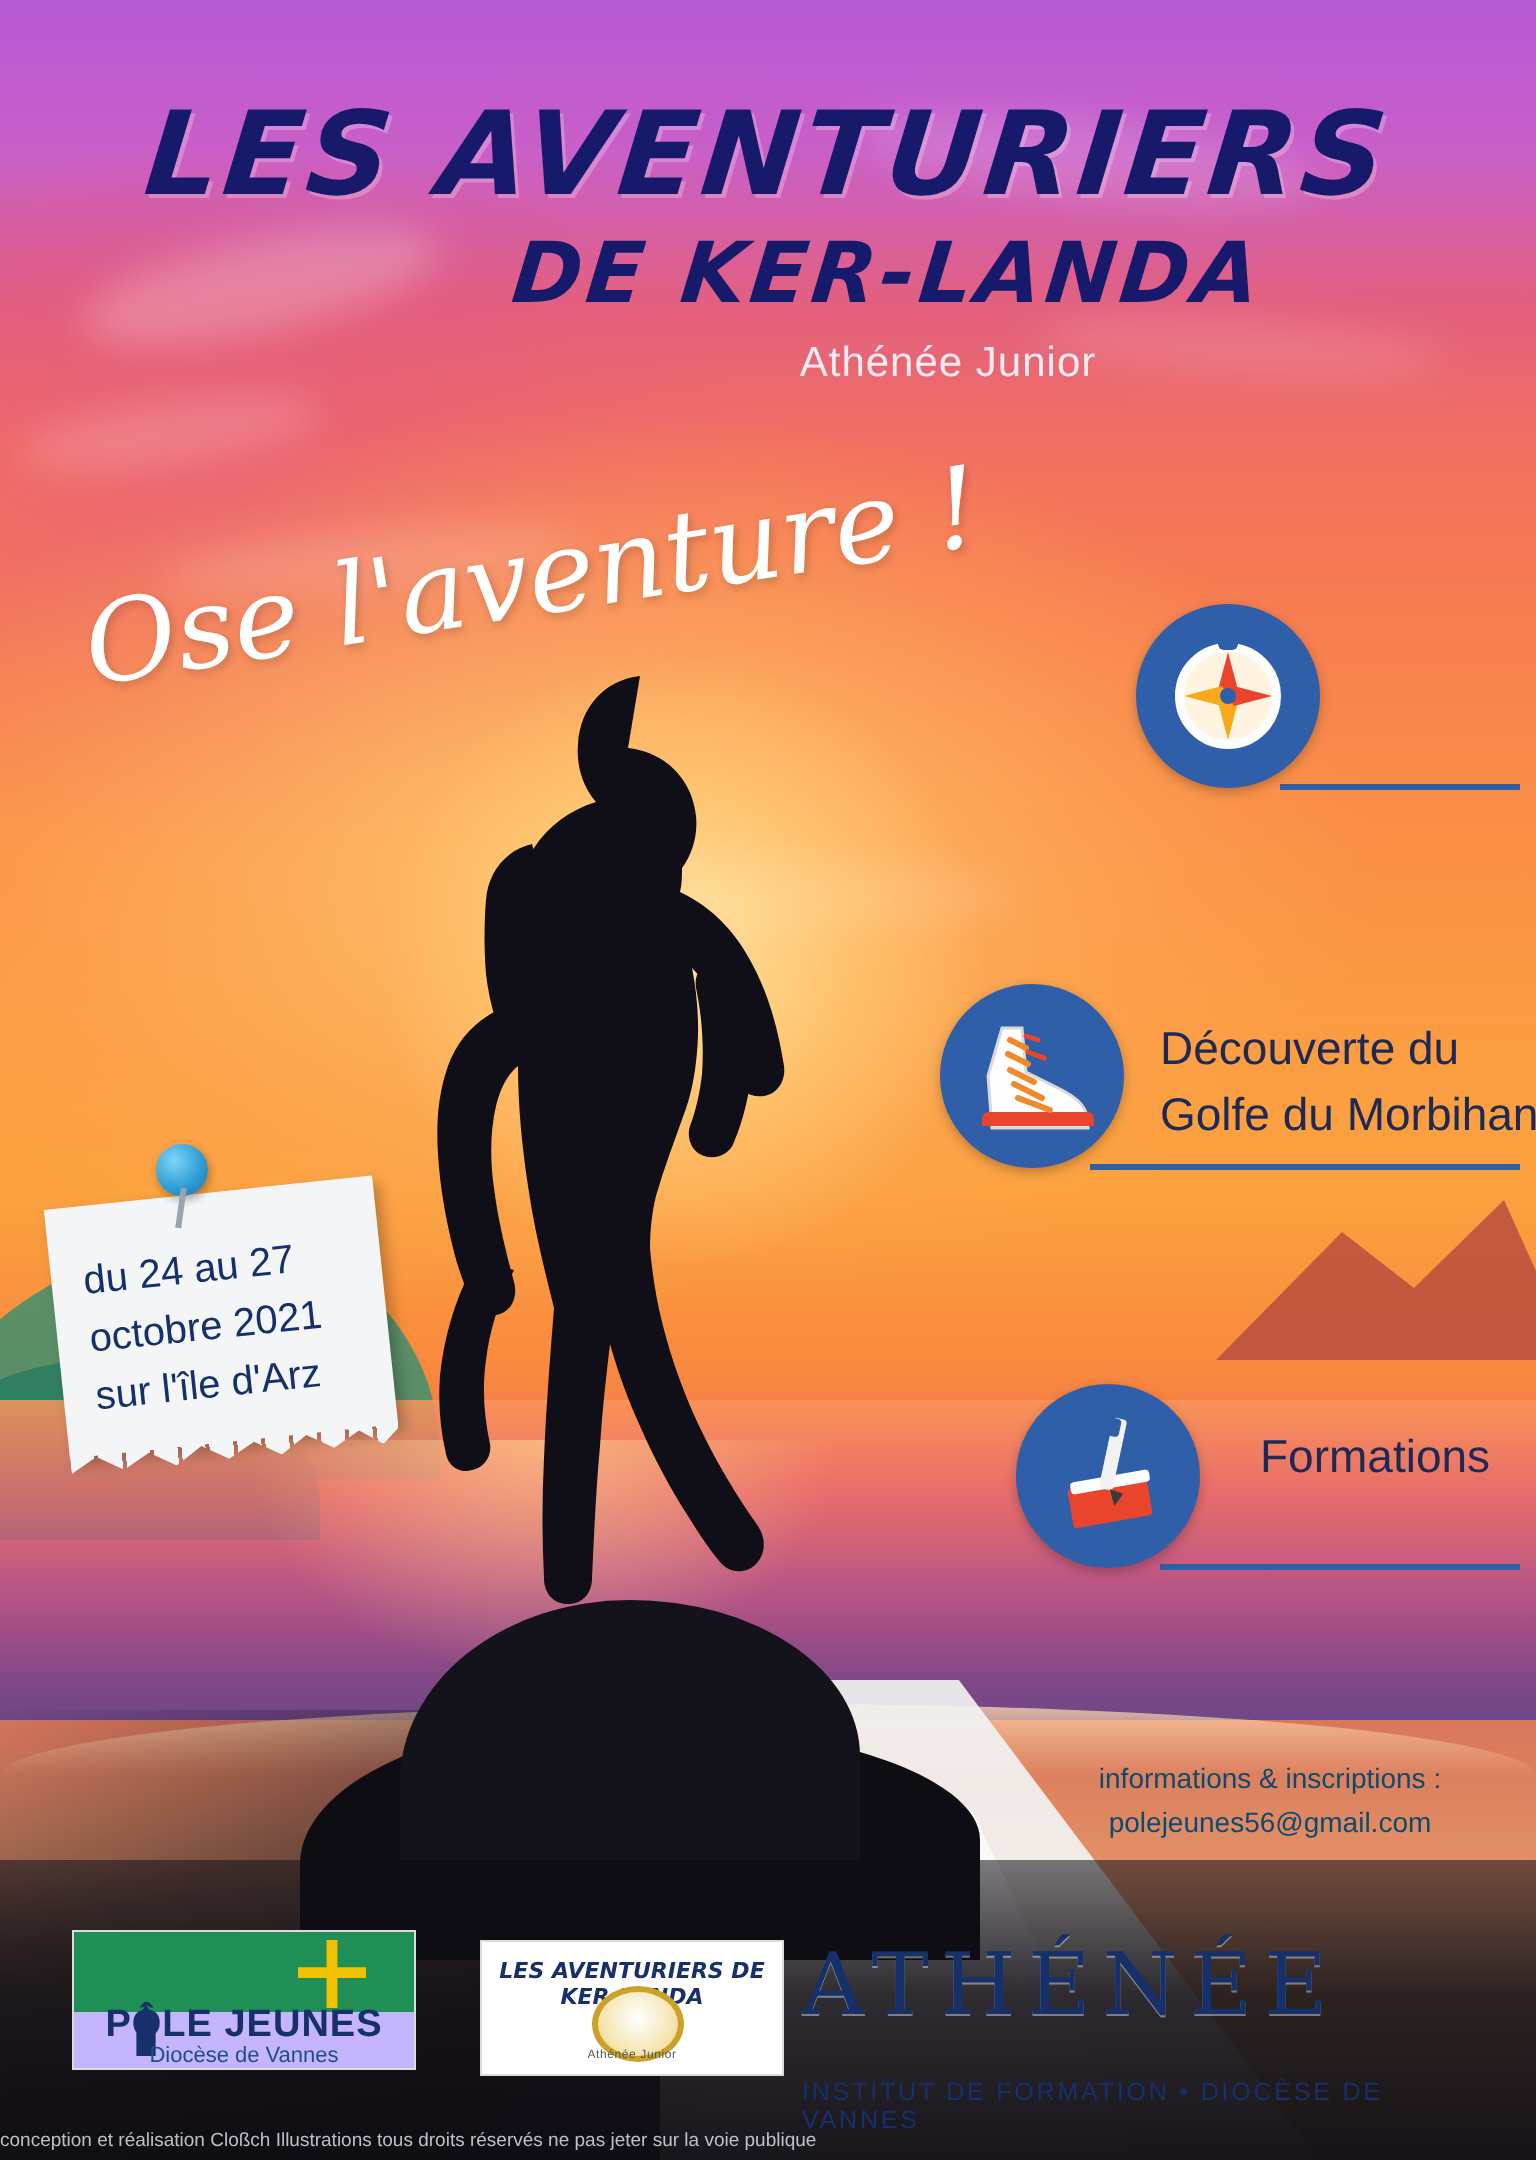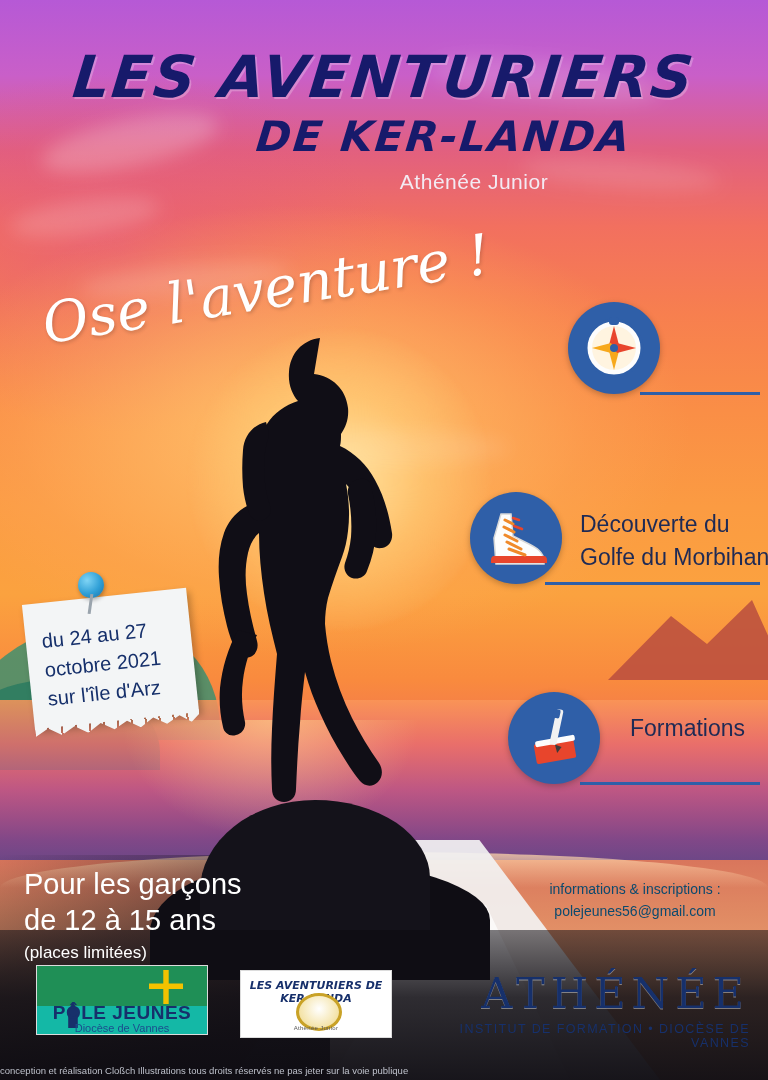--- a/index.html
+++ b/index.html
@@ -324,21 +324,21 @@
     font-size: 14px;
     line-height: 1.6;
     width: 230px;
   }
 
   
   .logo-pole {
     position: absolute;
     left: 36px; top: 965px;
     width: 170px; height: 68px;
-    background: #14b8a6;
+    background: #c4b5fd;
     border: 1px solid #dcdcdc;
   }
   .logo-pole .lp-top {
     position: absolute;
     left: 0; top: 0;
     width: 170px; height: 40px;
     background: #1f8f56;
   }
   .logo-pole .lp-text {
     position: absolute;
@@ -407,38 +407,38 @@
     width: 150px;
     text-align: center;
     font-family: "Liberation Sans", sans-serif;
     font-size: 6px;
     color: #555;
     letter-spacing: 0.3px;
   }
 
   .athenee {
     position: absolute;
-    right: 18px; top: 968px;
-    text-align: right;
+    right: 37px; top: 968px;
+    text-align: left;
     width: 330px;
   }
   .athenee .at-name {
     font-family: "DejaVu Serif", serif;
     font-size: 43px;
     letter-spacing: 6px;
     color: #16306b;
     font-weight: normal;
     text-shadow: 0 1px 0 rgba(255,255,255,0.4);
   }
   .athenee .at-sub {
     font-family: "Liberation Sans", sans-serif;
     font-size: 12.5px;
     letter-spacing: 1.4px;
     color: #16306b;
-    margin-top: 4px;
+    margin-top: 21px;
   }
 
   .credits {
     position: absolute;
     left: 0; bottom: 4px;
     width: 768px;
     text-align: left;
     font-family: "Liberation Sans", sans-serif;
     font-size: 9.5px;
     color: #cfd3dd;
@@ -534,25 +534,20 @@
 
   <div class="note">
     <div class="note-text">
       <div>du 24 au 27</div>
       <div>octobre 2021</div>
       <div>sur l'île d'Arz</div>
     </div>
   </div>
   <div class="pin"></div>
 
-  <div class="audience">
-    <div class="a1">Pour les garçons</div>
-    <div class="a2">de 12 à 15 ans</div>
-    <div class="a3">(places limitées)</div>
-  </div>
 
   <div class="contact">
     <div>informations &amp; inscriptions :</div>
     <div>polejeunes56@gmail.com</div>
   </div>
 
   <div class="logo-pole">
     <div class="lp-top"></div>
     <div class="lp-cross"></div>
     <div class="lp-house"></div>

